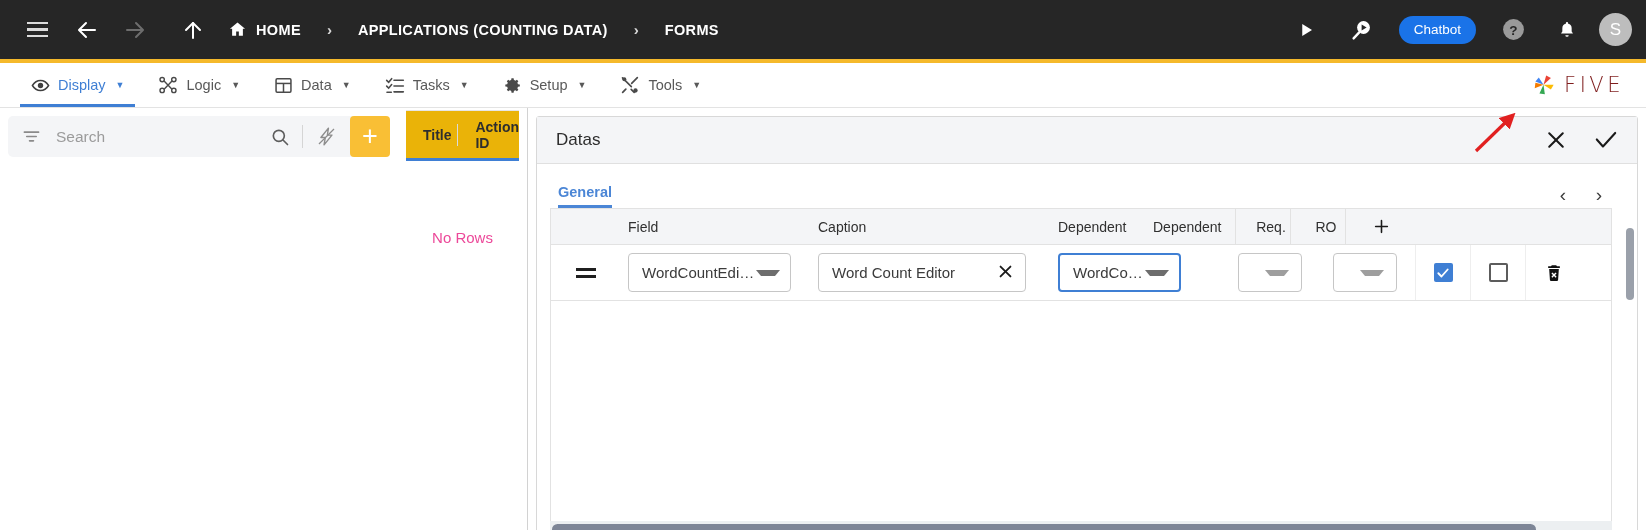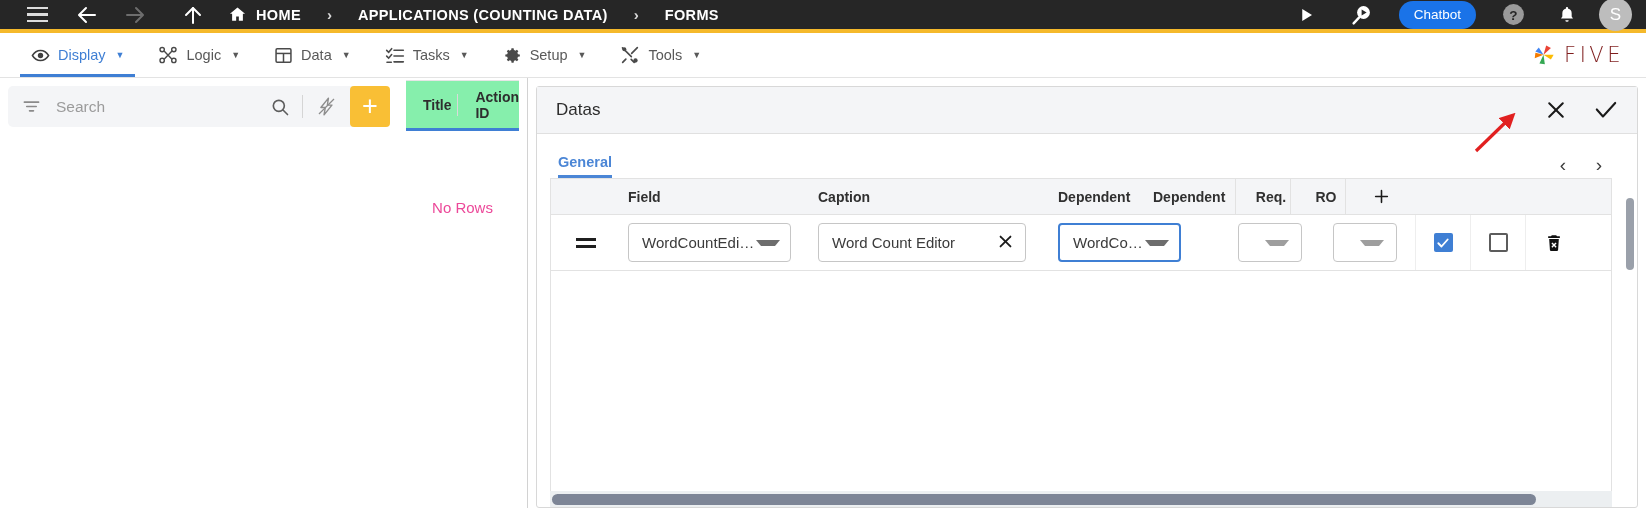--- a/index.html
+++ b/index.html
@@ -7,21 +7,21 @@
     margin: 0; padding: 0;
     width: 1646px; height: 530px;
     overflow: hidden;
     font-family: "Liberation Sans", sans-serif;
     background: #ffffff;
   }
 
   
   .topbar {
     position: relative;
-    height: 33px;
+    height: 63px;
     background: #262626;
     display: flex;
     align-items: center;
     padding: 0 14px 0 18px;
     border-bottom: 4px solid #f5b92b;
   }
   .tb-icon {
     width: 38px; height: 38px;
     display: flex; align-items: center; justify-content: center;
     color: #ffffff;
@@ -151,21 +151,21 @@
   }
   .gridwrap {
     margin: 2px 8px 0 8px;
     flex: 1;
     display: flex; flex-direction: column;
     border-top: 1px solid #e6e6e6;
     overflow: hidden;
   }
   .gridhead {
     height: 50px;
-    background: #86efac;
+    background: #eab308;
     display: flex; align-items: center;
     border-bottom: 3px solid #3f7fd4;
     font-size: 14px; font-weight: bold; color: #2e2e2e;
   }
   .gh-cell { padding-left: 17px; position: relative; }
   .gh-cell.c1 { width: 263px; }
   .gh-cell.c2 { flex: 1; border-left: 1px solid #dadada; height: 22px; display:flex; align-items:center; }
   .gridbody {
     flex: 1;
     display: flex; align-items: flex-start; justify-content: center;
@@ -223,21 +223,21 @@
   .pgbtn {
     color: #3c3c3c; font-size: 19px; cursor: pointer;
     width: 20px; text-align: center; line-height: 1;
   }
 
   .tablewrap { flex: 1; min-height: 0; display: flex; flex-direction: column; padding: 0 13px 0 13px; }
   .tbl { border: 1px solid #e2e2e2; border-bottom: none; display: flex; flex-direction: column; flex: 1; min-height: 0; }
   .thead {
     display: flex; height: 36px; align-items: center;
     background: #f4f5f7; border-bottom: 1px solid #e2e2e2;
-    font-size: 14px; font-weight: bold; color: #303030;
+    font-size: 14px; font-weight: normal; color: #303030;
   }
   .th { padding-left: 13px; height: 100%; display: flex; align-items: center; }
   .th.sep { border-left: 1px solid #e2e2e2; }
   .th.ctr { justify-content: center; padding-left: 16px; }
   .c-drag  { width: 64px; }
   .c-field { width: 190px; }
   .c-cap   { width: 240px; }
   .c-disp  { width: 180px; }
   .c-ref   { width: 95px; }
   .c-dep   { width: 95px; }

